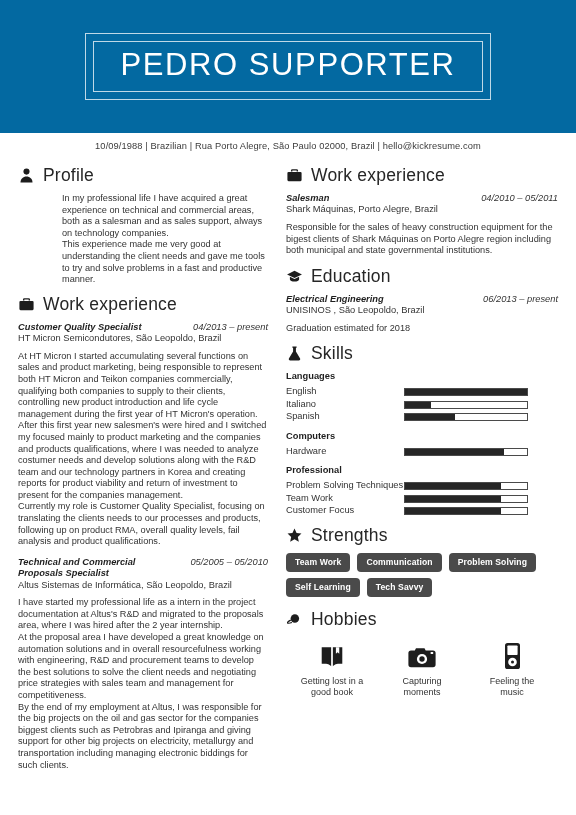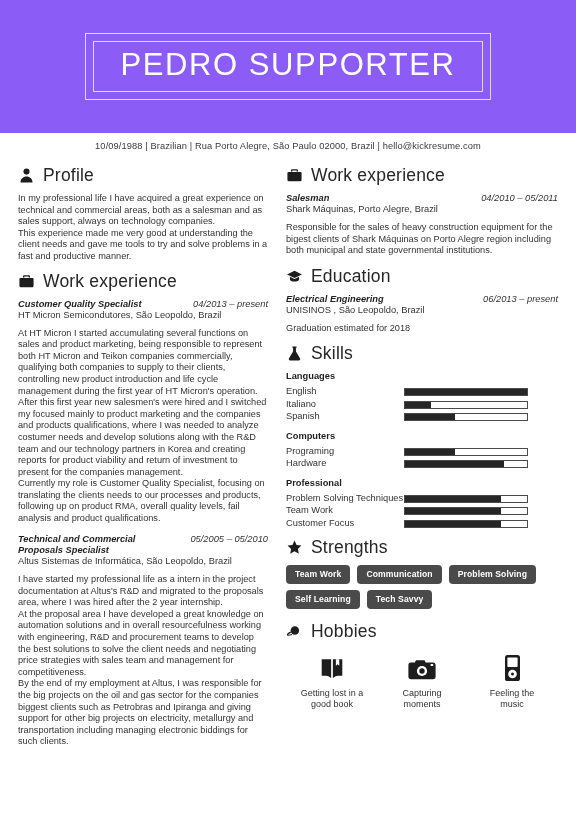--- a/index.html
+++ b/index.html
@@ -7,21 +7,21 @@
     width: 576px; height: 815px;
     background: #ffffff;
     font-family: "Liberation Sans", "DejaVu Sans", sans-serif;
     color: #2b2b2b;
     overflow: hidden;
   }
   .page { position: relative; width: 576px; height: 815px; background: #fff; }
 
   
   .header {
-    height: 133px; background: #8b5cf6;
+    height: 133px; background: #0369a1;
     display: flex; align-items: center; justify-content: center;
   }
   .name-outer {
     border: 1px solid rgba(255,255,255,.75);
     padding: 7px;
   }
   .name-inner {
     border: 1px solid rgba(255,255,255,.75);
     padding: 5px 26px 9px 26px;
   }
@@ -43,21 +43,21 @@
   .sec-head {
     display: flex; align-items: center; gap: 8px;
     margin: 8px 0 7px 0;
   }
   .sec-head .s-title { font-size: 17.5px; font-weight: 400; color: #262626; letter-spacing: .2px; }
   .sec-icon { width: 17px; height: 17px; display: block; flex: none; }
   .sec-icon svg { display: block; width: 17px; height: 17px; fill: #1d1d1d; }
 
   .para {
     font-size: 9.2px; line-height: 11.6px; color: #333;
-    margin-bottom: 7px; white-space: pre-line;
+    margin-bottom: 7px; white-space: pre-line; margin-left: 44px;
   }
 
   .job { margin-bottom: 9px; }
   .job-row { display: flex; justify-content: space-between; align-items: flex-start; gap: 8px; font-style: italic; }
   .job-title { font-size: 9.3px; font-weight: bold; color: #1f1f1f; line-height: 11.4px; }
   .job-date { font-size: 9.3px; color: #333; white-space: nowrap; line-height: 11.4px; }
   .job-sub { font-size: 9.3px; color: #333; line-height: 11.6px; margin-bottom: 6px; }
   .job-desc { font-size: 9.2px; line-height: 11.6px; color: #333; white-space: pre-line; }
 
   
@@ -219,26 +219,20 @@
             <div class="skill-name">Spanish</div>
             <div class="meter">
                 <div class="fill" style="width: 41%;"></div>
               </div>
           </div>
         </div>
 
         <div class="skill-group">
           <div class="skill-group-title">Computers</div>
           <div class="skill-row">
-            <div class="skill-name">Programing</div>
-            <div class="meter">
-                <div class="fill" style="width: 41%;"></div>
-              </div>
-          </div>
-          <div class="skill-row">
             <div class="skill-name">Hardware</div>
             <div class="meter">
                 <div class="fill" style="width: 81%;"></div>
               </div>
           </div>
         </div>
 
         <div class="skill-group">
           <div class="skill-group-title">Professional</div>
           <div class="skill-row">

